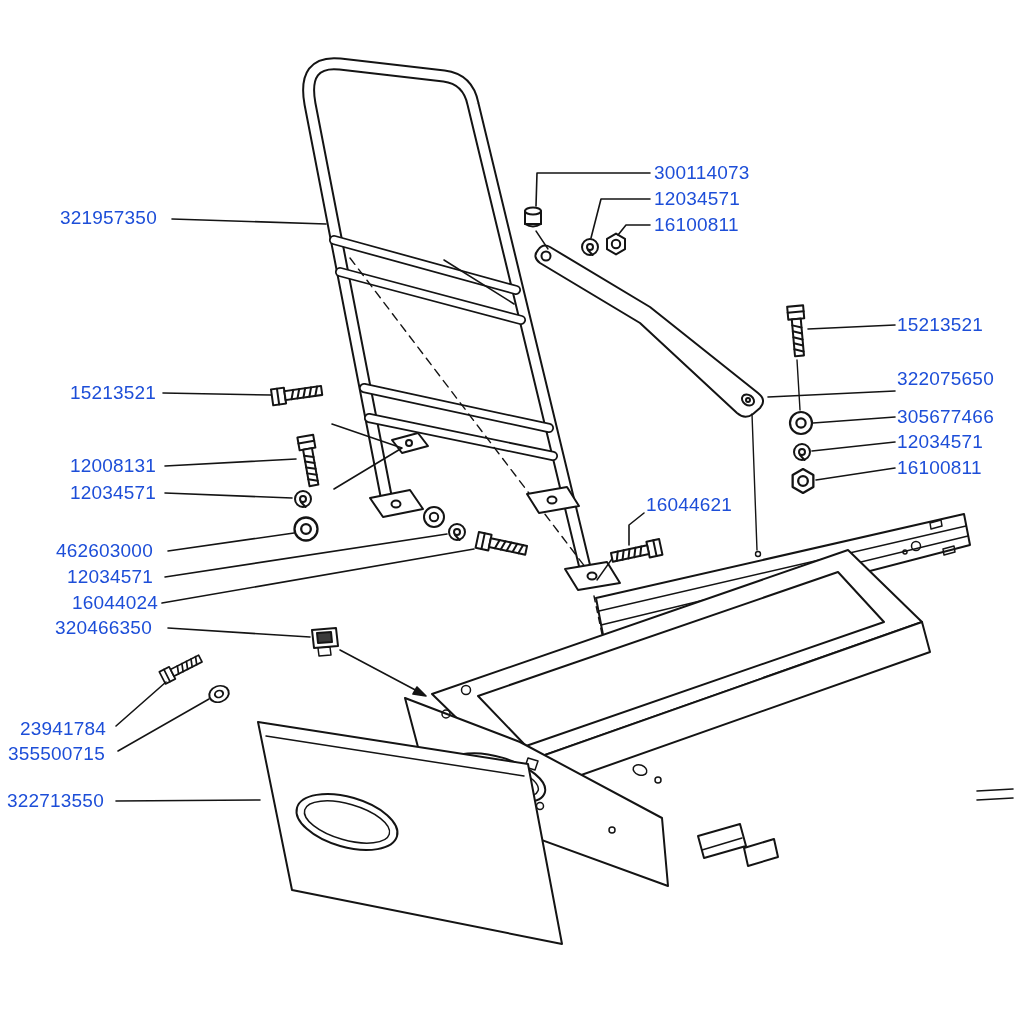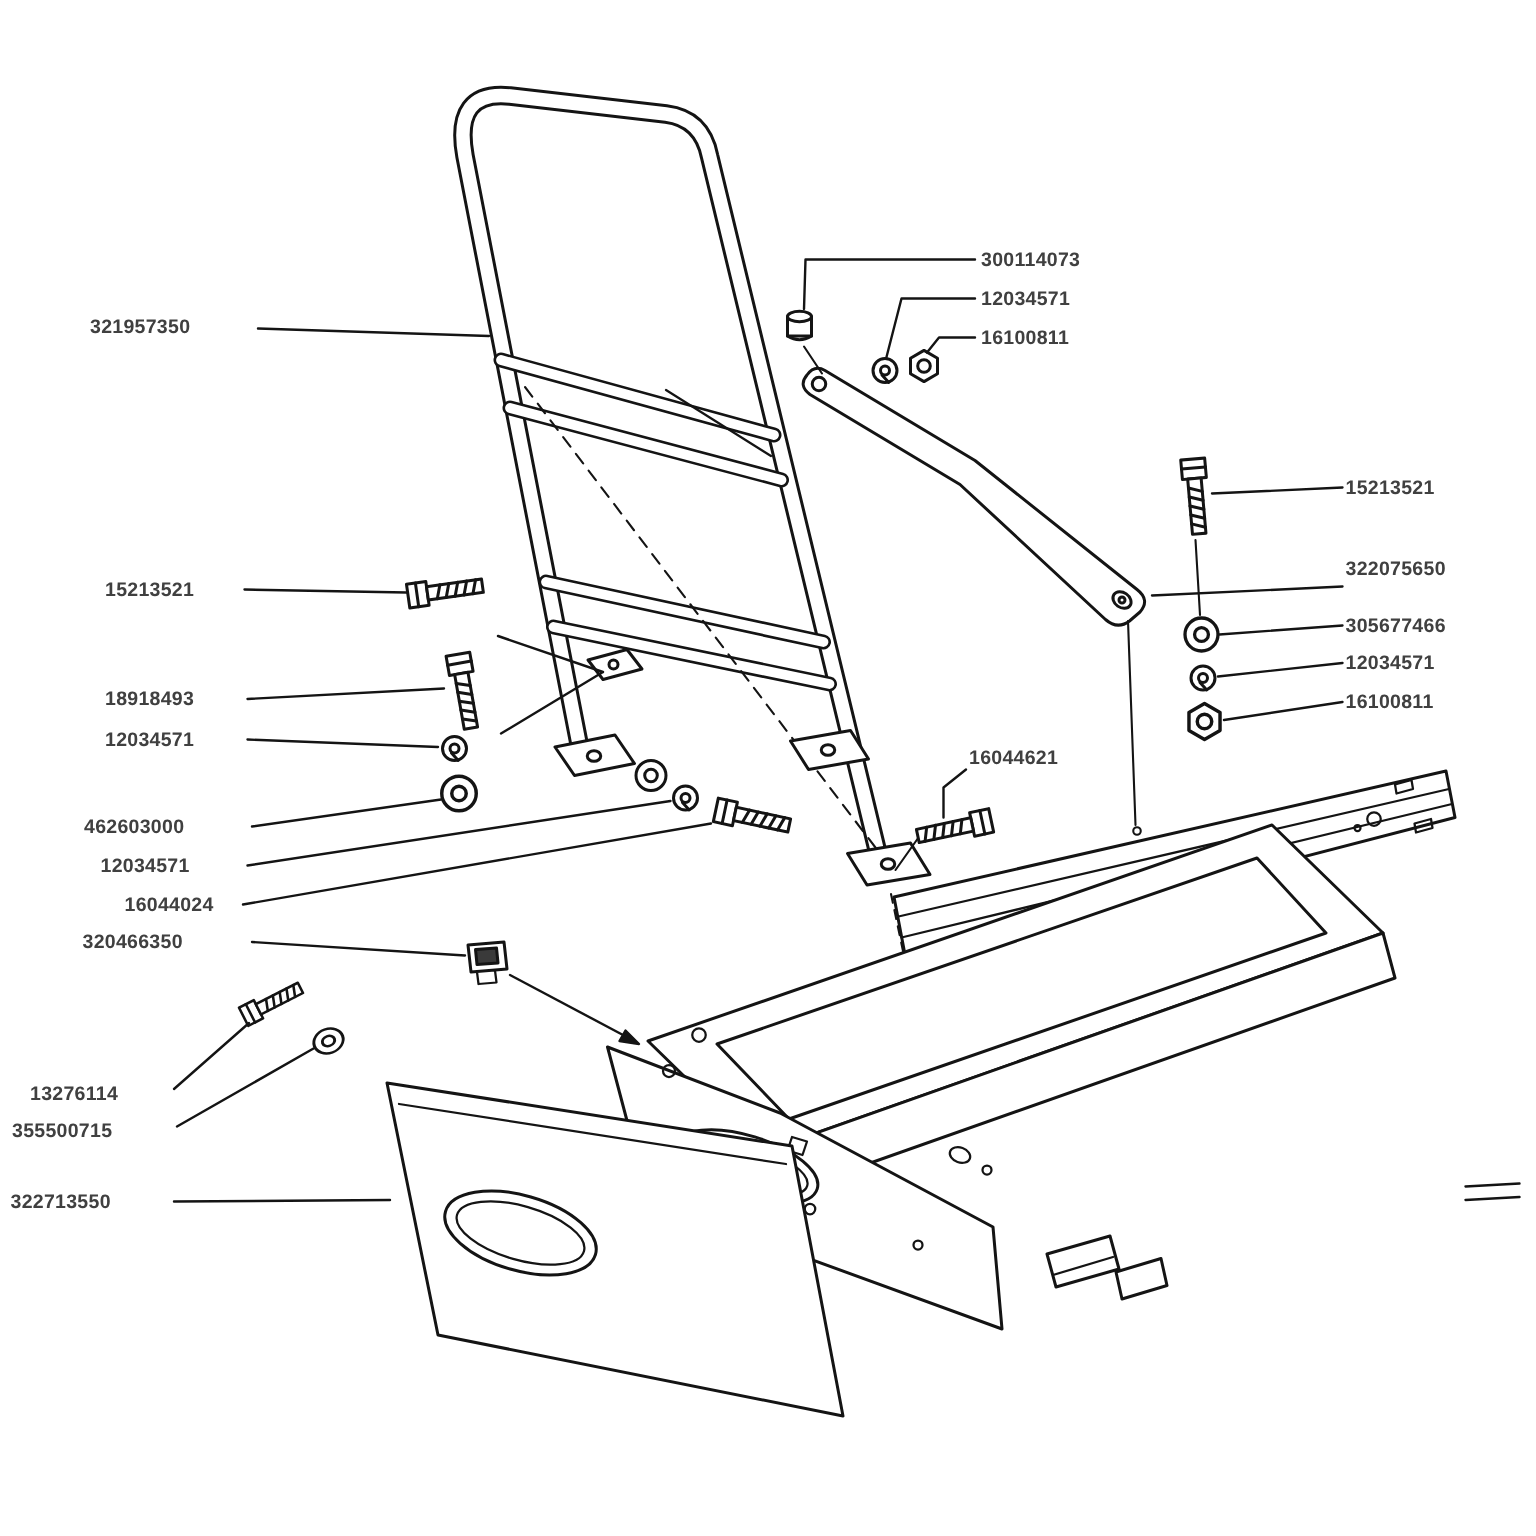--- a/index.html
+++ b/index.html
@@ -6,24 +6,24 @@
   .stage{
     position:relative;
     width:1024px;height:1024px;
     background:#ffffff;
     overflow:hidden;
     font-family:"Liberation Sans", sans-serif;
   }
   .stage svg{position:absolute;left:0;top:0;}
   .part-label{
     position:absolute;
-    font-weight:700;
-    font-size:13px;
+    font-weight:400;
+    font-size:19px;
     line-height:22px;
-    color:#404040;
+    color:#1d4ed8;
     letter-spacing:0.2px;
     white-space:nowrap;
   }
 </style>
 </head>
 <body>
 
 <div class="stage">
 
 <svg width="1024" height="1024" viewBox="0 0 1024 1024">
@@ -247,24 +247,24 @@
 <div class="part-label" style="left:60px;top:207px">321957350</div>
 <div class="part-label" style="left:654px;top:162px">300114073</div>
 <div class="part-label" style="left:654px;top:188px">12034571</div>
 <div class="part-label" style="left:654px;top:214px">16100811</div>
 <div class="part-label" style="left:897px;top:314px">15213521</div>
 <div class="part-label" style="left:70px;top:382px">15213521</div>
 <div class="part-label" style="left:897px;top:368px">322075650</div>
 <div class="part-label" style="left:897px;top:406px">305677466</div>
 <div class="part-label" style="left:897px;top:431px">12034571</div>
 <div class="part-label" style="left:897px;top:457px">16100811</div>
-<div class="part-label" style="left:70px;top:455px">18918493</div>
+<div class="part-label" style="left:70px;top:455px">12008131</div>
 <div class="part-label" style="left:70px;top:482px">12034571</div>
 <div class="part-label" style="left:646px;top:494px">16044621</div>
 <div class="part-label" style="left:56px;top:540px">462603000</div>
 <div class="part-label" style="left:67px;top:566px">12034571</div>
-<div class="part-label" style="left:83px;top:592px">16044024</div>
+<div class="part-label" style="left:72px;top:592px">16044024</div>
 <div class="part-label" style="left:55px;top:617px">320466350</div>
-<div class="part-label" style="left:20px;top:718px">13276114</div>
+<div class="part-label" style="left:20px;top:718px">23941784</div>
 <div class="part-label" style="left:8px;top:743px">355500715</div>
 <div class="part-label" style="left:7px;top:790px">322713550</div>
 
 </div>
 
 </body></html>

